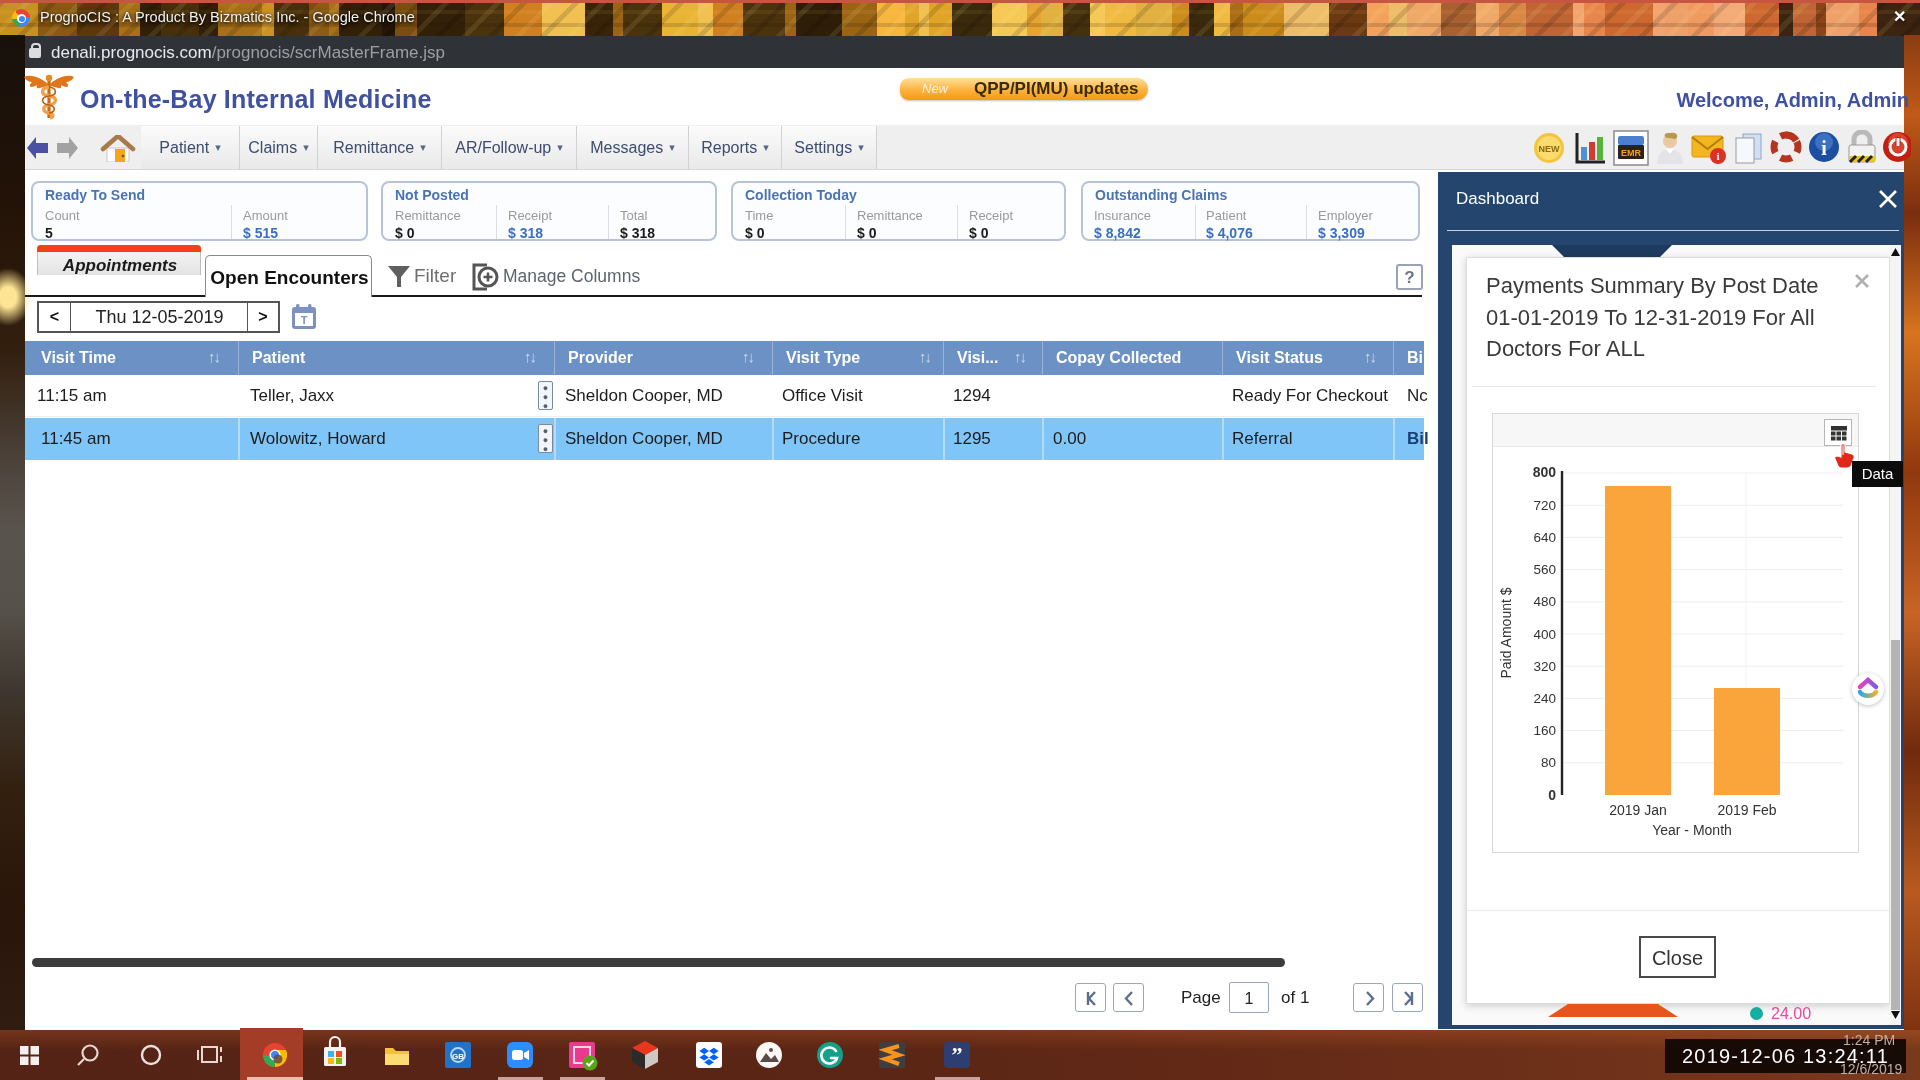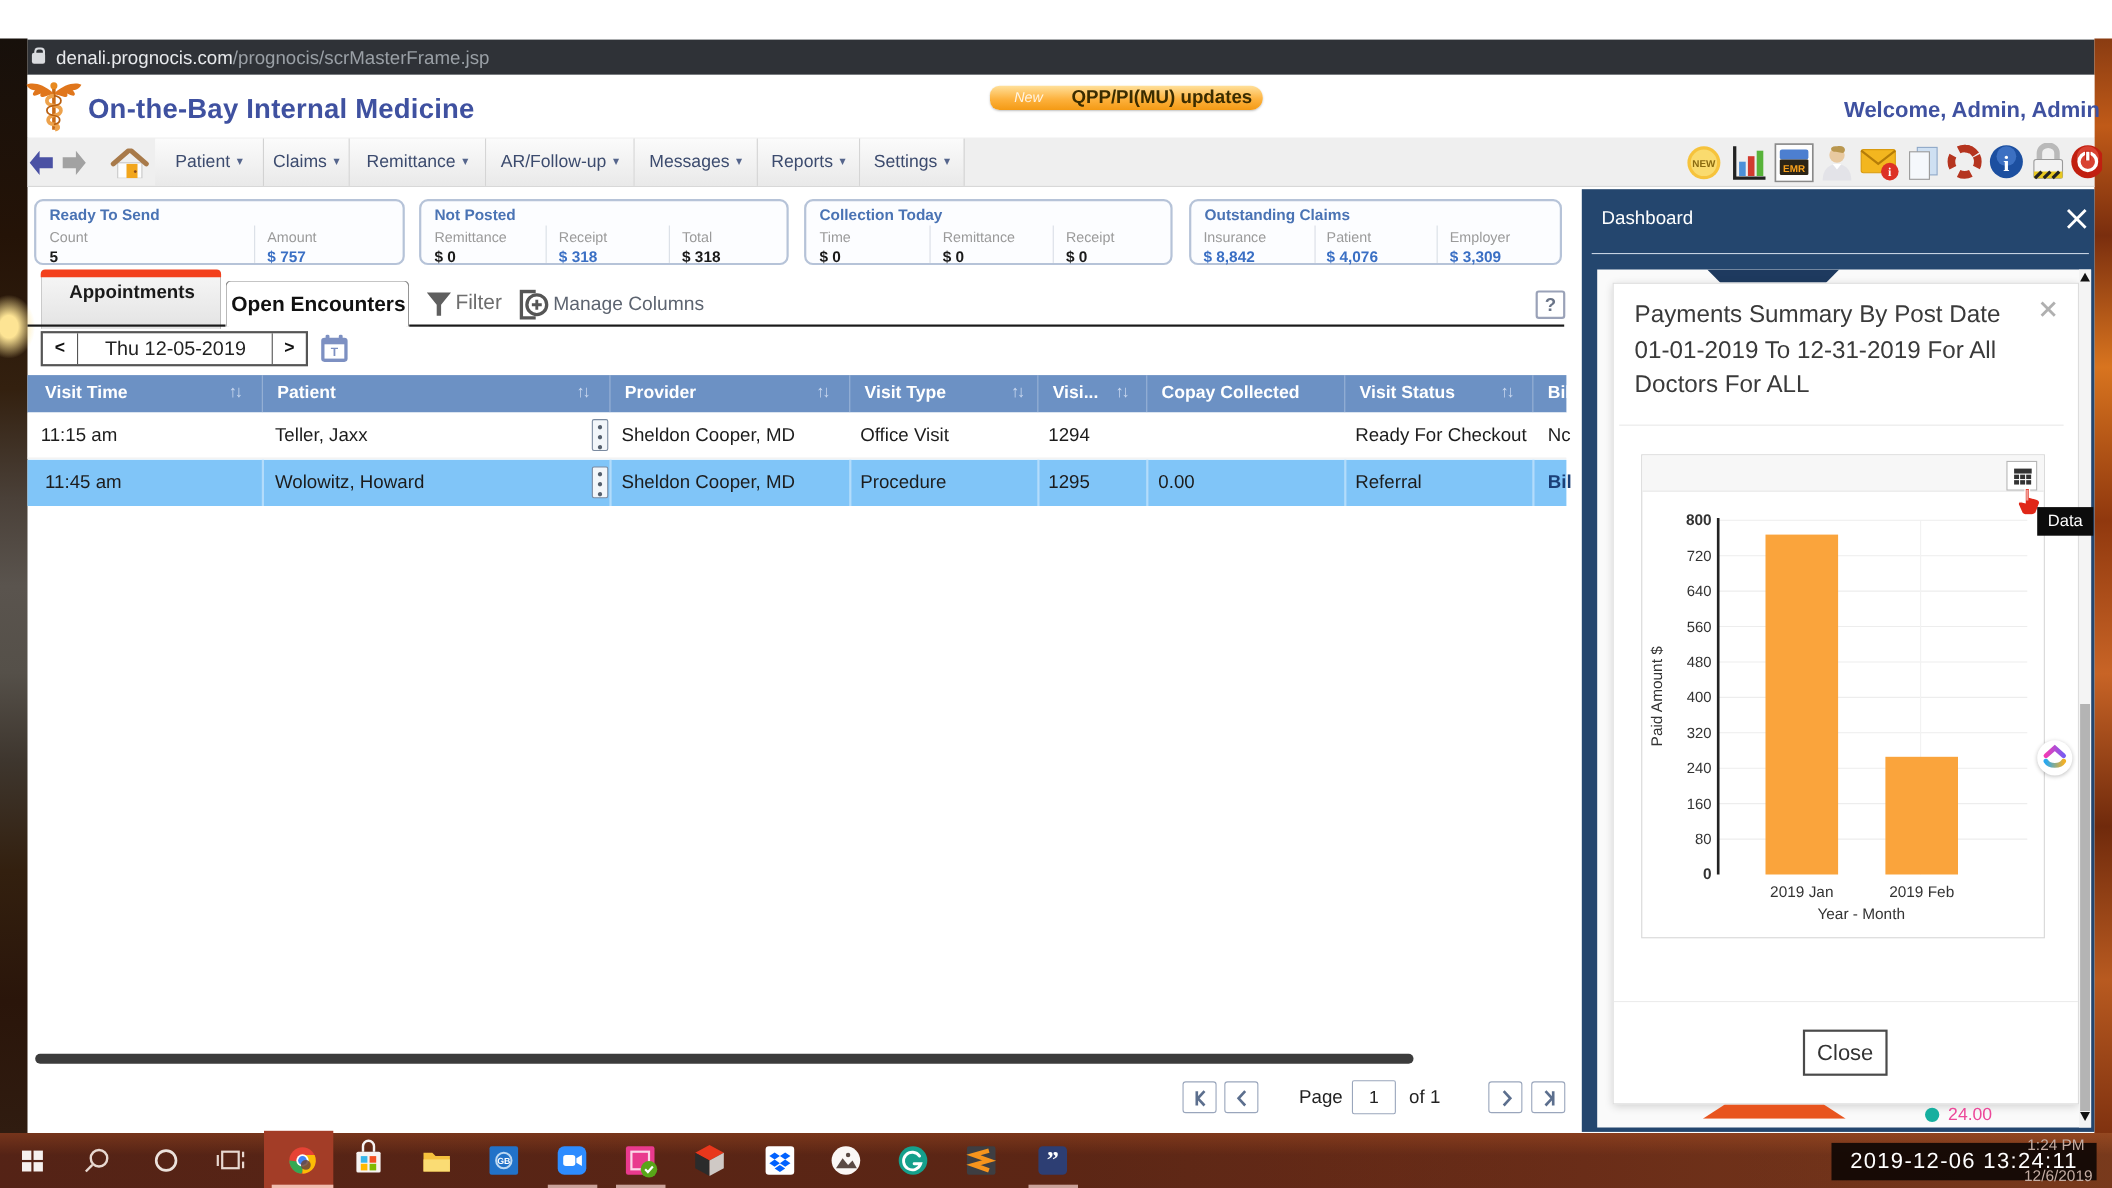--- a/index.html
+++ b/index.html
@@ -46,20 +46,25 @@
 
   
   #navbar { left:25px; top:125px; width:1879px; height:45px; background:#efefef; border-bottom:1px solid #d8d8d8; }
   .navbtn { position:absolute; top:1px; height:43px; background:linear-gradient(180deg,#fbfbfb,#e9e9e9);
      border-right:1px solid #d2d2d2; color:#3c4b6e; font-size:16px; text-align:center; line-height:43px; }
   .navbtn:after { content:"▾"; font-size:11px; color:#55658c; margin-left:6px; position:relative; top:-2px; }
 </style>
 </head>
 <body>
 <div id="root">
+  <div class="abs" id="titlebar">
+     <div class="abs" id="chromeicon"></div>
+     <div class="abs" id="tbtext">PrognoCIS : A Product By Bizmatics Inc. - Google Chrome</div>
+     <div class="abs" id="tbx">✕</div>
+  </div>
   <div class="abs" id="urlbar">
      <div class="abs" id="lock"></div>
      <div class="abs" id="urltext">denali.prognocis.com<span>/prognocis/scrMasterFrame.jsp</span></div>
   </div>
   <div class="abs" id="lstrip"></div>
   <div class="abs" id="lglow"></div>
   <div class="abs" id="rstrip"></div>
   <div class="abs" id="header">
      <svg class="abs" id="caduceus" style="left:-3px;top:6px" width="54" height="46" viewBox="0 0 54 46">
         <path d="M27 3 L27 44" stroke="#c96a14" stroke-width="3.2"></path>
@@ -171,21 +176,21 @@
     .sbox .div { position:absolute; top:22px; width:1px; height:34px; background:#d9dee6; }
     .tabln { position:absolute; top:295px; height:2px; background:#1a1a1a; }
     .gicon { color:#666; }
   </style>
   <div class="sbox" style="left:31px; width:337px;">
      <div class="ti">Ready To Send</div>
      <div class="lab" style="left:12px;">Count</div>
       <div class="val" style="left:12px;">5</div>
      <div class="div" style="left:198px;"></div>
      <div class="lab" style="left:210px;">Amount</div>
-      <div class="val bv" style="left:210px;">$ 757</div>
+      <div class="val bv" style="left:210px;">$ 515</div>
   </div>
   <div class="sbox" style="left:381px; width:336px;">
      <div class="ti">Not Posted</div>
      <div class="lab" style="left:12px;">Remittance</div>
       <div class="val" style="left:12px;">$ 0</div>
      <div class="div" style="left:113px;"></div>
      <div class="lab" style="left:125px;">Receipt</div>
       <div class="val bv" style="left:125px;">$ 318</div>
      <div class="div" style="left:225px;"></div>
      <div class="lab" style="left:237px;">Total</div>
@@ -207,21 +212,21 @@
      <div class="lab" style="left:11px;">Insurance</div>
       <div class="val bv" style="left:11px;">$ 8,842</div>
      <div class="div" style="left:112px;"></div>
      <div class="lab" style="left:123px;">Patient</div>
       <div class="val bv" style="left:123px;">$ 4,076</div>
      <div class="div" style="left:223px;"></div>
      <div class="lab" style="left:235px;">Employer</div>
       <div class="val bv" style="left:235px;">$ 3,309</div>
   </div>
 
-  <div class="abs" style="left:37px; top:245px; width:164px; height:54px; background:linear-gradient(180deg,#f7f7f7,#e3e3e3); border:1px solid #bdbdbd; border-bottom:none; border-radius:4px 4px 0 0;">
+  <div class="abs" style="left:37px; top:245px; width:164px; height:30px; background:linear-gradient(180deg,#f7f7f7,#e3e3e3); border:1px solid #bdbdbd; border-bottom:none; border-radius:4px 4px 0 0;font-style:italic;">
      <div class="abs" style="left:-1px; top:-1px; width:164px; height:7px; background:#f3401c; border-radius:4px 4px 0 0;"></div>
      <div class="abs" style="left:0; top:10px; width:164px; text-align:center; font-size:17px; font-weight:bold; color:#1a1a1a;">Appointments</div>
   </div>
   <div class="abs" style="left:205px; top:255px; width:167px; height:42px; background:#fff; border:1px solid #8a8a8a; border-bottom:none; border-radius:5px 5px 0 0;">
      <div class="abs" style="left:0; top:11px; width:167px; text-align:center; font-size:19px; font-weight:bold; color:#111;">Open Encounters</div>
   </div>
   <div class="tabln" style="left:25px; width:180px;"></div>
   <div class="tabln" style="left:372px; width:1050px;"></div>
   <svg class="abs" style="left:387px; top:265px;" width="24" height="24" viewBox="0 0 24 24">
      <path d="M1 1 L23 1 L14 12 L14 22 L10 22 L10 12 Z" fill="#5f5f5f"></path>

